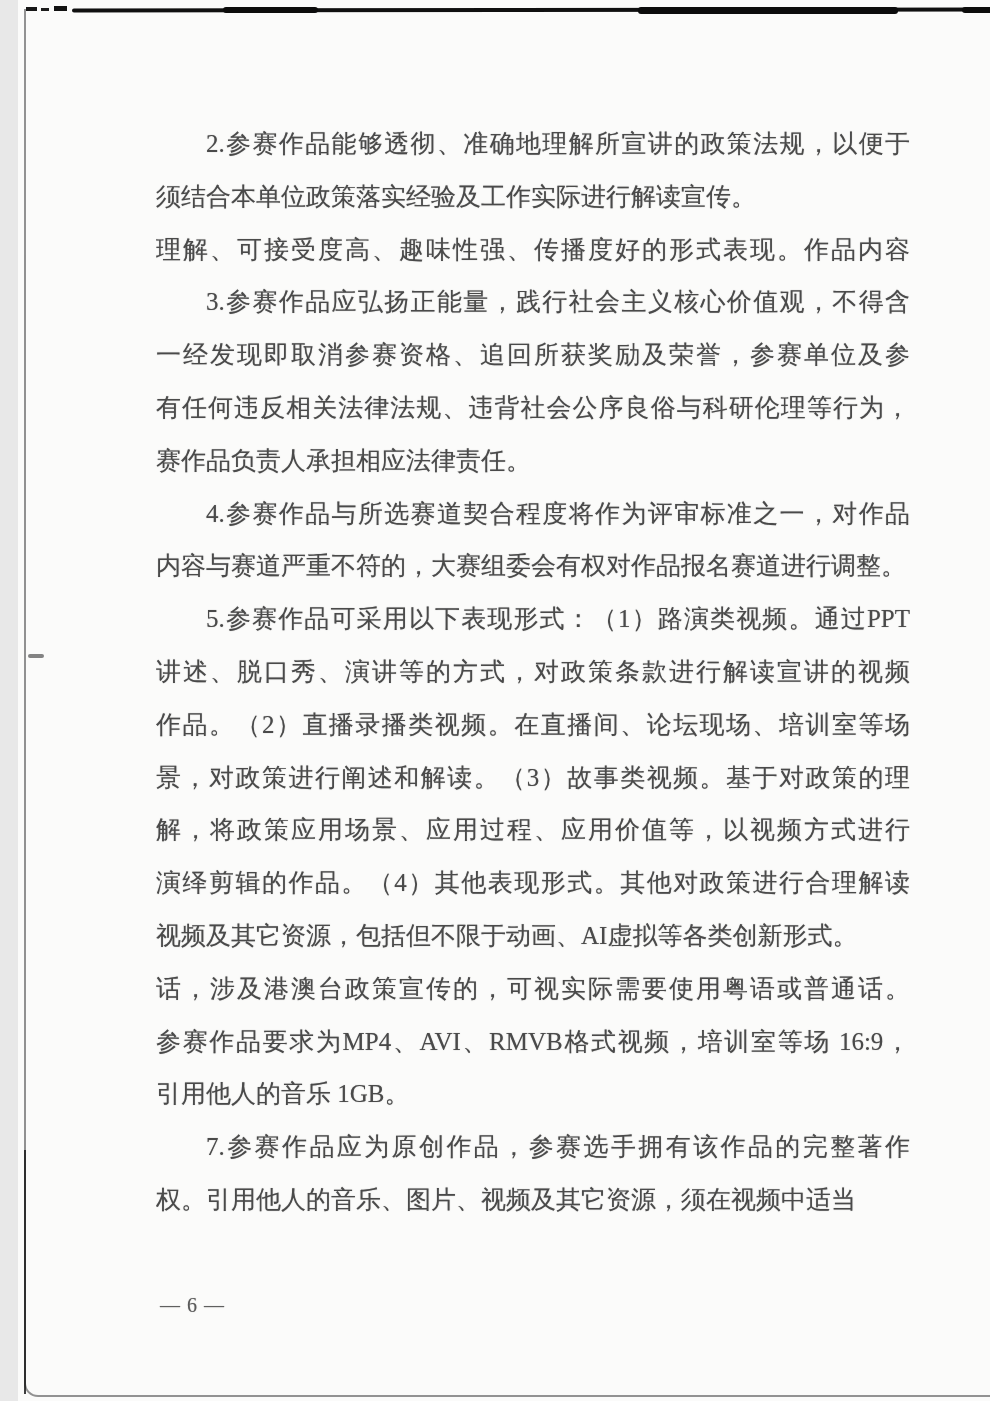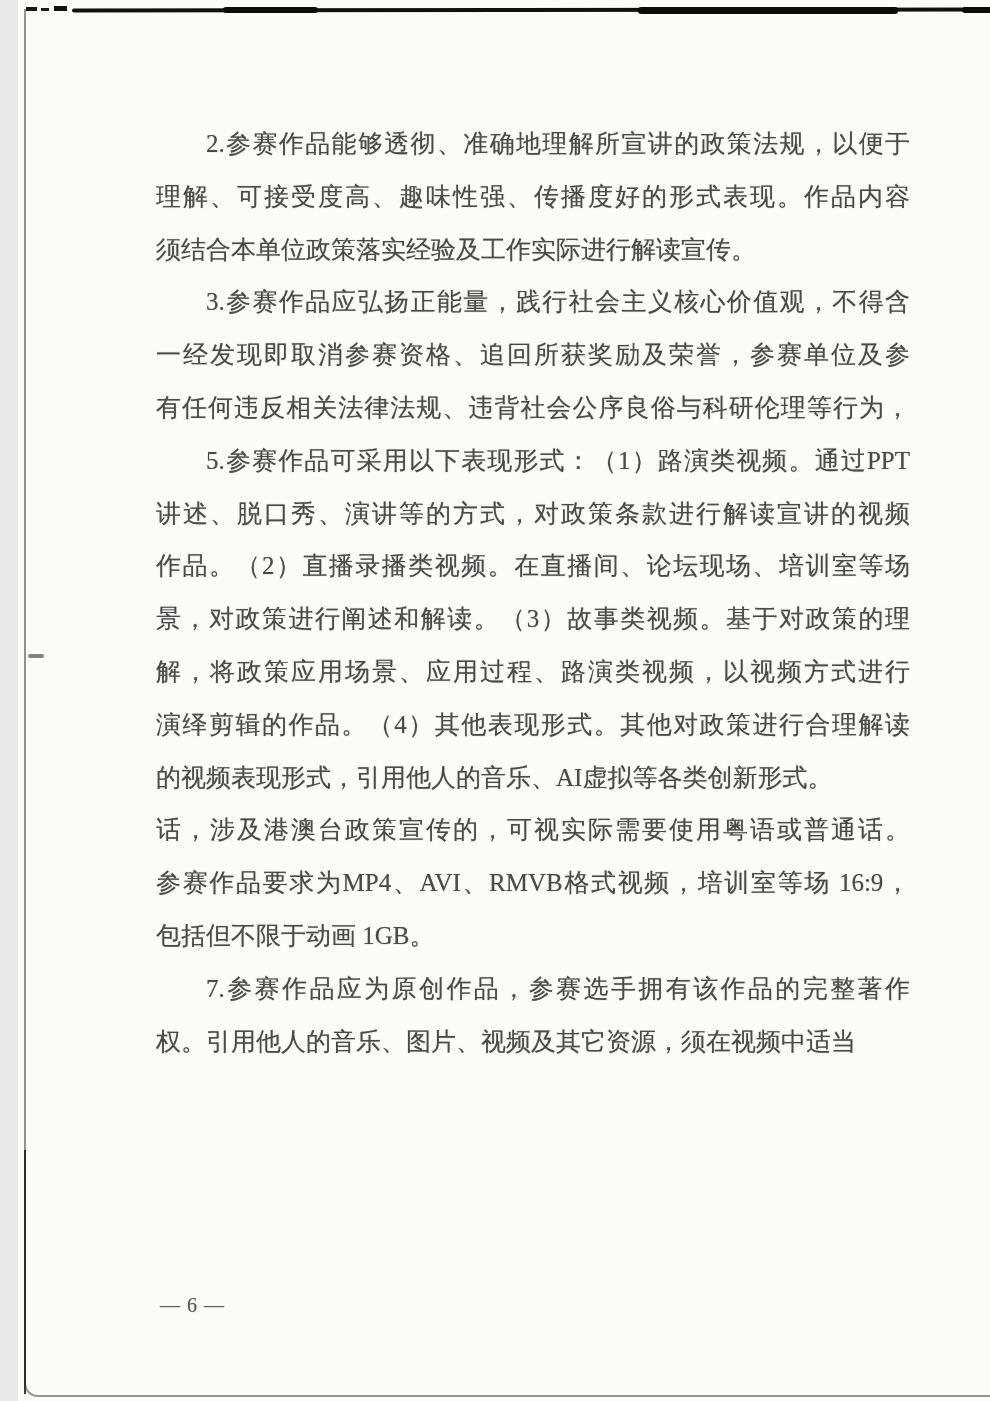--- a/index.html
+++ b/index.html
@@ -81,41 +81,46 @@
   <div class="speck-a"></div>
   <div class="speck-b"></div>
   <div class="speck-c"></div>
   <div class="scan-frame"></div>
   <div class="left-edge-dark"></div>
   <div class="margin-artifact"></div>
 
   <div class="text-block">
       <div class="para">
         <div class="line first">2.参赛作品能够透彻、准确地理解所宣讲的政策法规，以便于</div>
+        <div class="line last">须结合本单位政策落实经验及工作实际进行解读宣传。</div>
         <div class="line">理解、可接受度高、趣味性强、传播度好的形式表现。作品内容</div>
-        <div class="line last">须结合本单位政策落实经验及工作实际进行解读宣传。</div>
       </div>
       <div class="para">
         <div class="line first">3.参赛作品应弘扬正能量，践行社会主义核心价值观，不得含</div>
         <div class="line">一经发现即取消参赛资格、追回所获奖励及荣誉，参赛单位及参</div>
         <div class="line">有任何违反相关法律法规、违背社会公序良俗与科研伦理等行为，</div>
+        <div class="line last">赛作品负责人承担相应法律责任。</div>
+      </div>
+      <div class="para">
+        <div class="line first">4.参赛作品与所选赛道契合程度将作为评审标准之一，对作品</div>
+        <div class="line last">内容与赛道严重不符的，大赛组委会有权对作品报名赛道进行调整。</div>
       </div>
       <div class="para">
         <div class="line first">5.参赛作品可采用以下表现形式：（1）路演类视频。通过PPT</div>
         <div class="line">讲述、脱口秀、演讲等的方式，对政策条款进行解读宣讲的视频</div>
         <div class="line">作品。（2）直播录播类视频。在直播间、论坛现场、培训室等场</div>
         <div class="line">景，对政策进行阐述和解读。（3）故事类视频。基于对政策的理</div>
-        <div class="line">解，将政策应用场景、应用过程、路演类视频，以视频方式进行</div>
+        <div class="line">解，将政策应用场景、应用过程、应用价值等，以视频方式进行</div>
         <div class="line">演绎剪辑的作品。（4）其他表现形式。其他对政策进行合理解读</div>
-        <div class="line last">的视频表现形式，引用他人的音乐、AI虚拟等各类创新形式。</div>
+        <div class="line last">视频及其它资源，包括但不限于动画、AI虚拟等各类创新形式。</div>
       </div>
       <div class="para">
         <div class="line">话，涉及港澳台政策宣传的，可视实际需要使用粤语或普通话。</div>
         <div class="line">参赛作品要求为MP4、AVI、RMVB格式视频，培训室等场 16:9，</div>
-        <div class="line last">包括但不限于动画 1GB。</div>
+        <div class="line last">引用他人的音乐 1GB。</div>
       </div>
       <div class="para">
         <div class="line first">7.参赛作品应为原创作品，参赛选手拥有该作品的完整著作</div>
         <div class="line last">权。引用他人的音乐、图片、视频及其它资源，须在视频中适当</div>
       </div>
     </div>
 
   <div class="page-number">— 6 —</div>
 </div>
 

